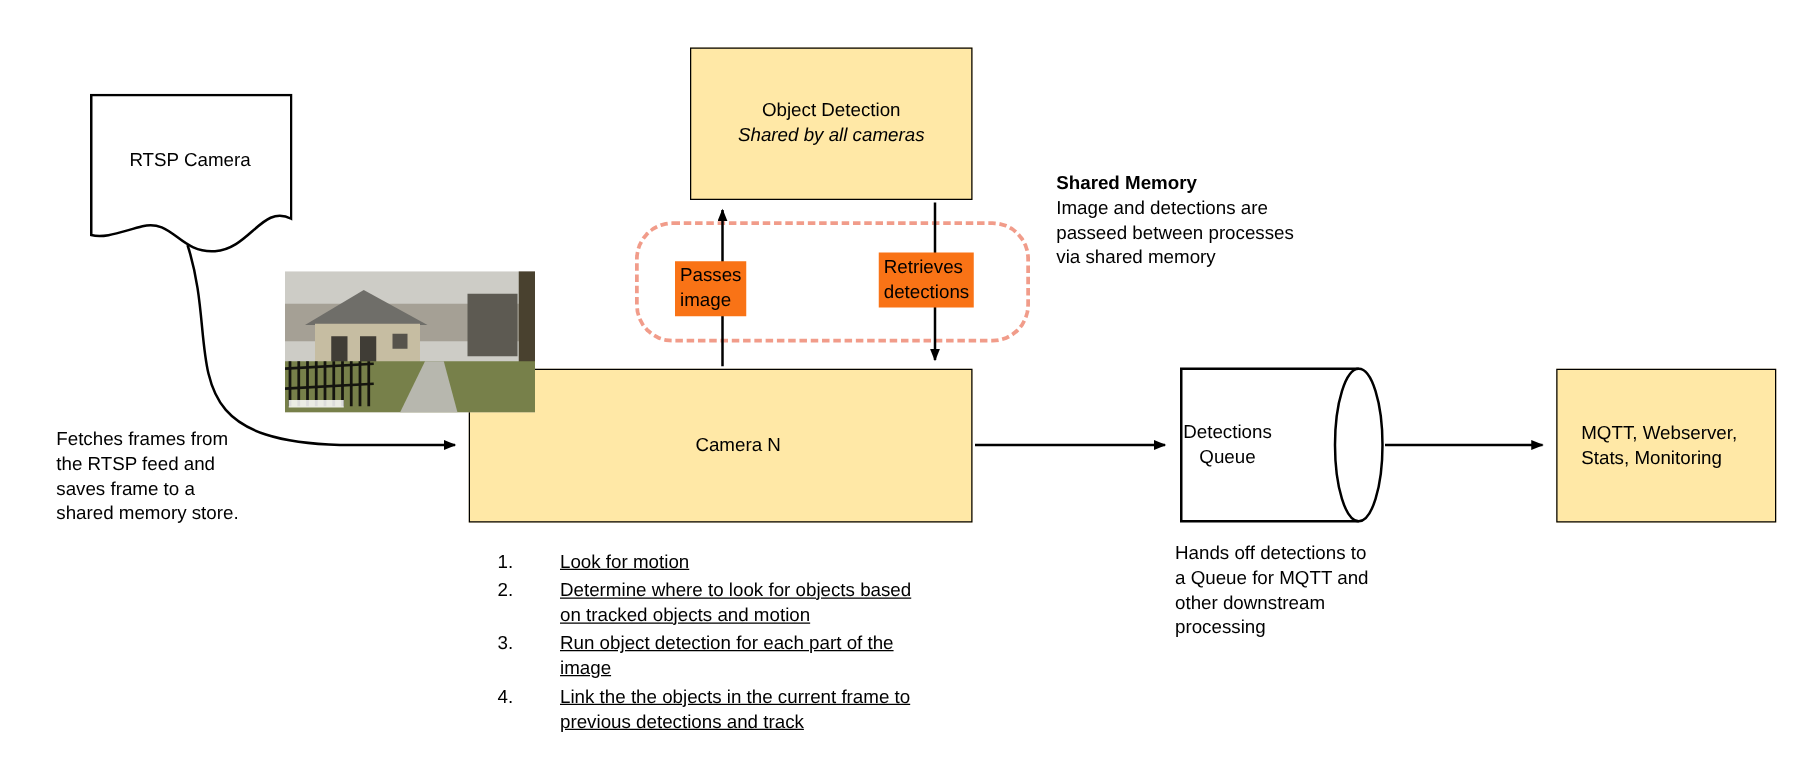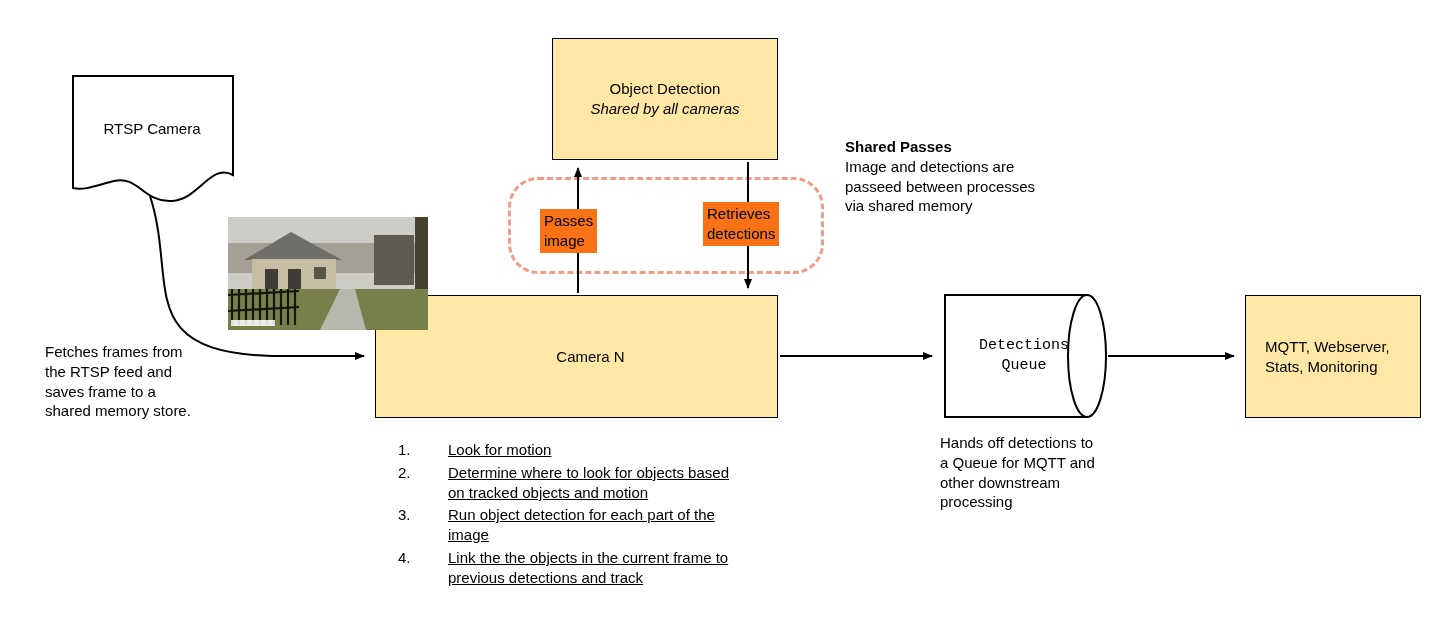--- a/index.html
+++ b/index.html
@@ -92,42 +92,42 @@
     <div>Object Detection</div>
     <div class="subtitle">Shared by all cameras</div>
   </div>
 
   <div class="abs edge-label" style="left:540px; top:209px;">Passes
 image</div>
   <div class="abs edge-label" style="left:703px; top:202px;">Retrieves
 detections</div>
 
   <div class="abs note" style="left:845px; top:137px; width:212px;">
-    <div class="note-title">Shared Passes</div>
+    <div class="note-title">Shared Memory</div>
     <div>Image and detections are passeed between processes via shared memory</div>
   </div>
 
   <div class="abs z2 node" style="left:375px; top:295px; width:403px; height:123px;padding-left:28px;">
     <div>Camera N</div>
   </div>
 
   <div class="abs note" style="left:45px; top:342px; width:160px;">Fetches frames from the RTSP feed and saves frame to a shared memory store.</div>
 
   <ol class="abs note steps" style="left:380px; top:428px; width:356px;">
     <li>Look for motion</li>
     <li>Determine where to look for objects based on tracked objects and motion</li>
     <li>Run object detection for each part of the image</li>
     <li>Link the the objects in the current frame to previous detections and track</li>
   </ol>
 
   <svg class="abs z2" style="left:943px; top:293px;" width="166" height="126" viewBox="0 0 166 126">
     <path d="M144,2 H2 V124 H144" fill="#ffffff" stroke="#000" stroke-width="2"></path>
     <ellipse cx="144" cy="63" rx="19" ry="61" fill="#ffffff" stroke="#000" stroke-width="2"></ellipse>
   </svg>
-  <div class="abs z2" style="left:974px; top:293px; width:100px; height:126px; display:flex; align-items:center; justify-content:center; text-align:center;font-family:Liberation Mono, monospace;">Detections Queue</div>
+  <div class="abs z2" style="left:932px; top:293px; width:100px; height:126px; display:flex; align-items:center; justify-content:center; text-align:center;">Detections Queue</div>
 
   <div class="abs note" style="left:940px; top:433px; width:160px;">Hands off detections to a Queue for MQTT and other downstream processing</div>
 
   <div class="abs z2 node" style="left:1245px; top:295px; width:176px; height:123px; align-items:flex-start; text-align:left; padding:0 19px;">
     <div>MQTT, Webserver, Stats, Monitoring</div>
   </div>
 
 </div>
 
 </body></html>

